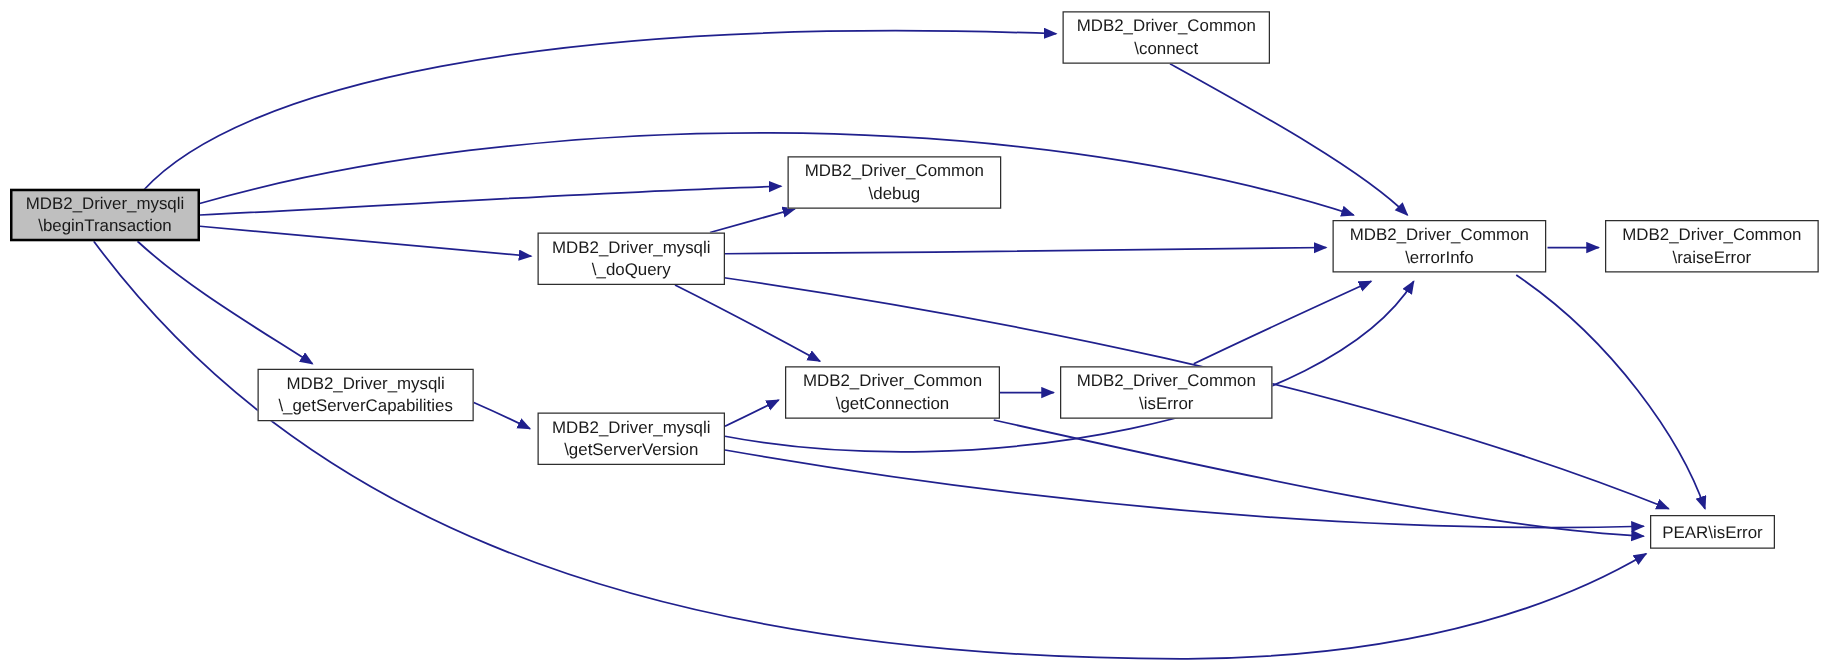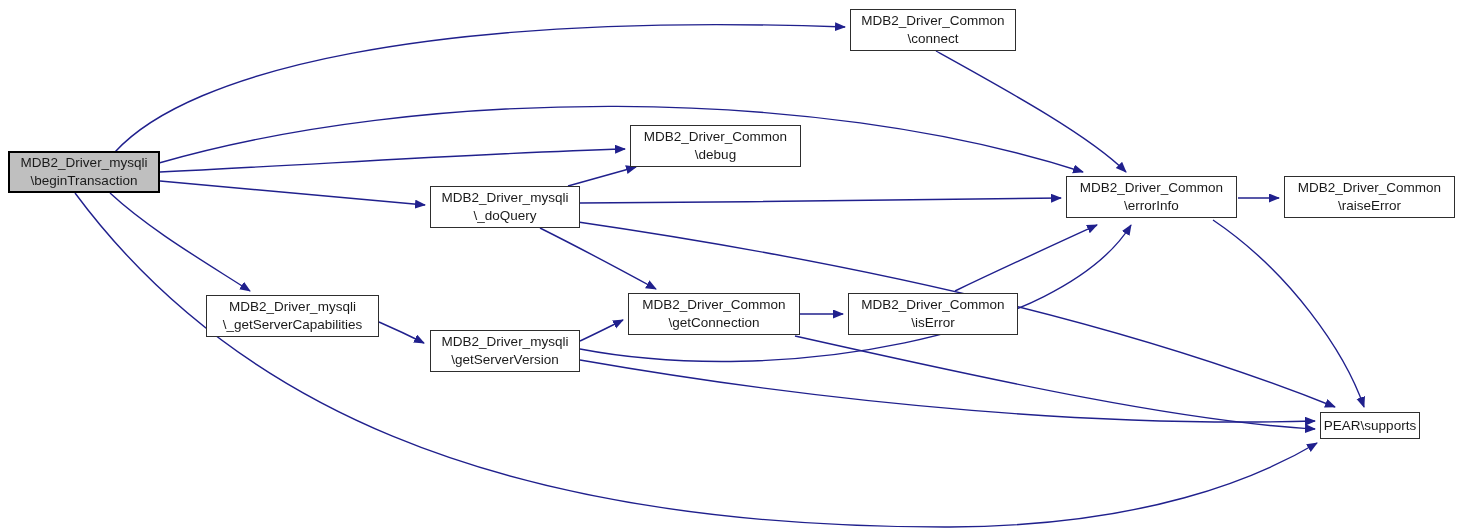--- a/index.html
+++ b/index.html
@@ -118,16 +118,16 @@
       </div>
       <div class="node" style="left: 1066px; top: 176px; width: 171px; height: 42px;">
         <div class="node-line">MDB2_Driver_Common</div>
         <div class="node-line">\errorInfo</div>
       </div>
       <div class="node" style="left: 1284px; top: 176px; width: 171px; height: 42px;">
         <div class="node-line">MDB2_Driver_Common</div>
         <div class="node-line">\raiseError</div>
       </div>
       <div class="node" style="left: 1320px; top: 412px; width: 100px; height: 27px;">
-        <div class="node-line">PEAR\supports</div>
+        <div class="node-line">PEAR\isError</div>
       </div>
     </div>
 </div>
 
 </body></html>

